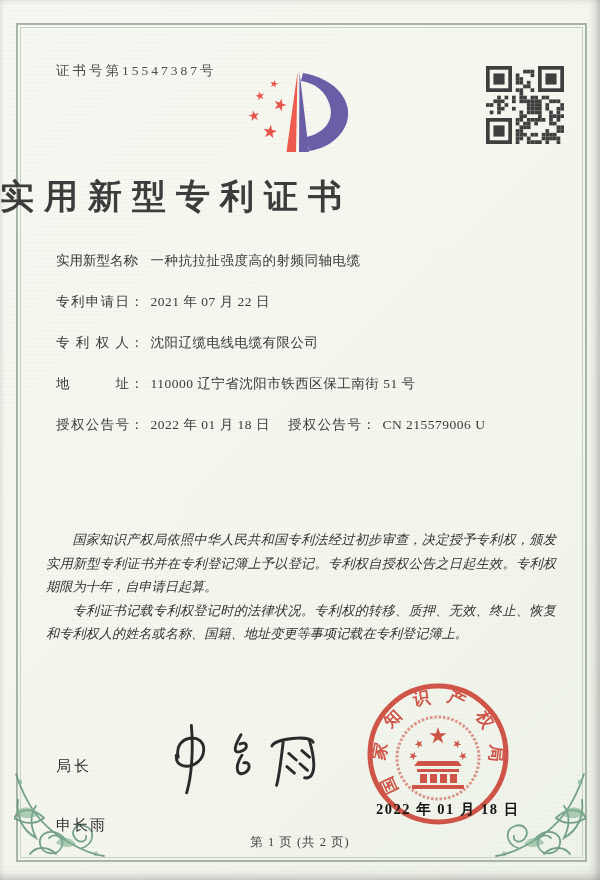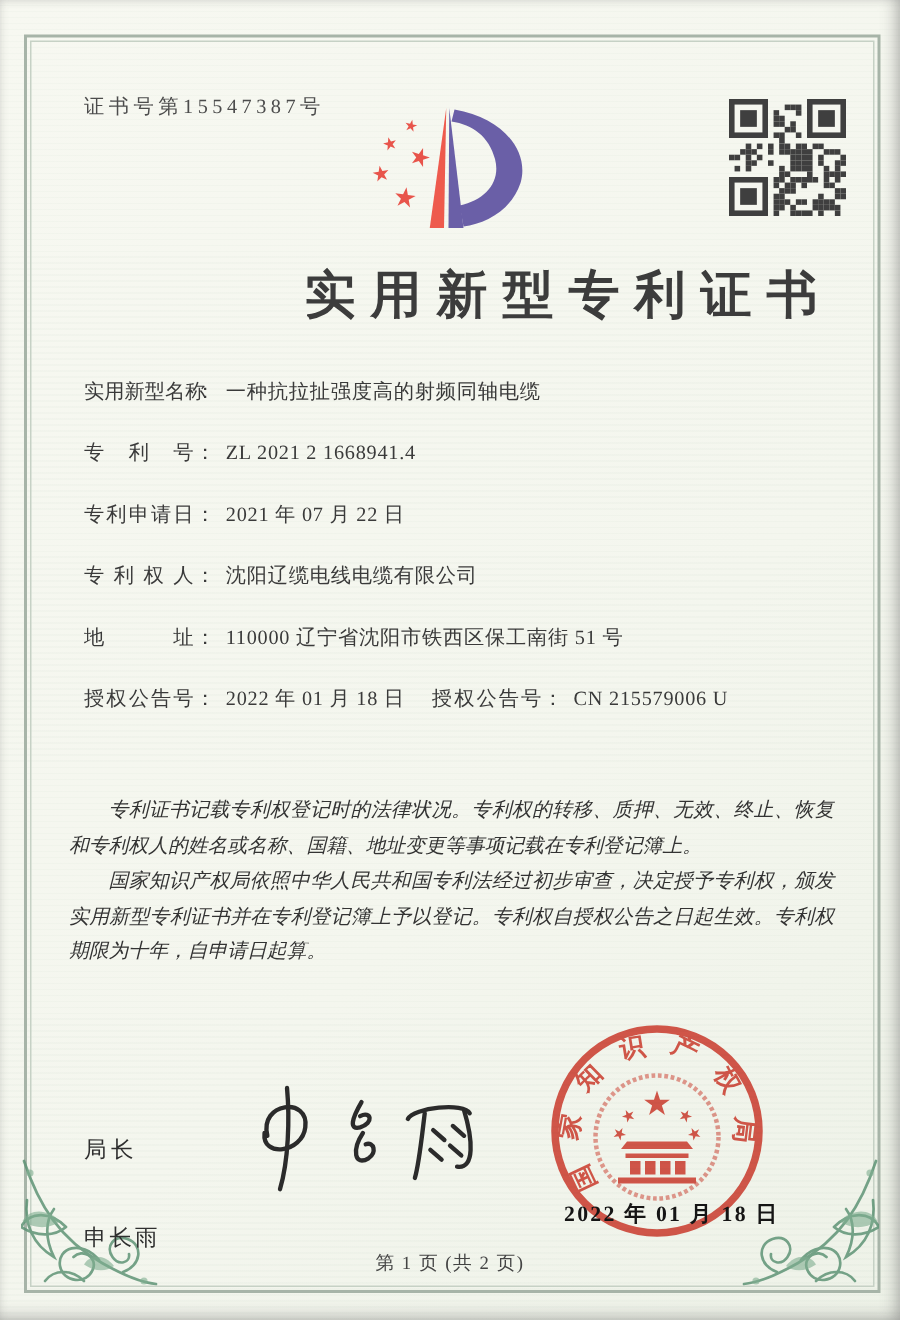--- a/index.html
+++ b/index.html
@@ -17,22 +17,22 @@
     box-shadow:inset -8px 0 10px -5px rgba(110,110,110,.45),
                inset 0 -8px 10px -5px rgba(110,110,110,.35),
                inset 3px 3px 6px -4px rgba(120,120,120,.25);
   }
   .frame-outer{position:absolute;left:16px;top:23px;width:567px;height:835px;border:2px solid #a7b4a8;}
   .frame-inner{position:absolute;left:2px;top:2px;right:2px;bottom:2px;border:1px solid #c6d1c5;}
   .cert-no{position:absolute;left:56px;top:62px;font-size:13.5px;letter-spacing:3px;color:#4c4c4c;}
   .logo{position:absolute;left:240px;top:60px;width:118px;height:104px;}
   .qr{position:absolute;left:486px;top:66px;width:78px;height:78px;}
   .title{
-    position:absolute;left:0;top:174px;width:534px;text-align:right;
-    font-size:34px;font-weight:bold;letter-spacing:10px;color:#3c3c3c;padding-left:21px;
+    position:absolute;left:0;top:174px;width:534px;text-align:left;
+    font-size:34px;font-weight:bold;letter-spacing:10px;color:#3c3c3c;
   }
   .fields{position:absolute;left:56px;top:252px;width:500px;font-size:13.5px;color:#3a3a3a;}
   .frow{height:21px;margin-bottom:20px;white-space:nowrap;}
   .flabel{display:inline-block;width:73px;text-align:justify;text-align-last:justify;vertical-align:top;}
   .fcolon{display:inline-block;margin:0 7px 0 1px;}
   .fvalue{letter-spacing:.5px;}
   .grant-pair2{margin-left:18px;}
   .paras{
     position:absolute;left:46px;top:528px;width:510px;
     font-size:13.2px;line-height:23.5px;text-align:justify;
@@ -246,39 +246,36 @@
       </g>
     </svg>
 
   <div class="title">实用新型专利证书</div>
 
   <div class="fields">
     <div class="frow">
       <span class="flabel">实用新型名称</span><span class="fcolon">：</span><span class="fvalue">一种抗拉扯强度高的射频同轴电缆</span>
     </div>
     <div class="frow">
-      <span class="flabel">专利号</span><span class="fcolon">：</span><span class="fvalue">ZL 2021 2 1668941.4</span>
-    </div>
-    <div class="frow">
       <span class="flabel">专利申请日</span><span class="fcolon">：</span><span class="fvalue">2021 年 07 月 22 日</span>
     </div>
     <div class="frow">
       <span class="flabel">专利权人</span><span class="fcolon">：</span><span class="fvalue">沈阳辽缆电线电缆有限公司</span>
     </div>
     <div class="frow">
       <span class="flabel">地址</span><span class="fcolon">：</span><span class="fvalue">110000 辽宁省沈阳市铁西区保工南街 51 号</span>
     </div>
     <div class="frow">
       <span class="flabel">授权公告号</span><span class="fcolon">：</span><span class="fvalue">2022 年 01 月 18 日</span><span class="grant-pair2"><span class="flabel">授权公告号</span><span class="fcolon">：</span><span class="fvalue">CN 215579006 U</span></span>
     </div>
   </div>
 
   <div class="paras">
+    <p>国家知识产权局依照中华人民共和国专利法经过初步审查，决定授予专利权，颁发实用新型专利证书并在专利登记簿上予以登记。专利权自授权公告之日起生效。专利权期限为十年，自申请日起算。</p>
     <p>专利证书记载专利权登记时的法律状况。专利权的转移、质押、无效、终止、恢复和专利权人的姓名或名称、国籍、地址变更等事项记载在专利登记簿上。</p>
-    <p>国家知识产权局依照中华人民共和国专利法经过初步审查，决定授予专利权，颁发实用新型专利证书并在专利登记簿上予以登记。专利权自授权公告之日起生效。专利权期限为十年，自申请日起算。</p>
   </div>
 
   <div class="signer">
     <div class="role">局长</div>
     <div class="name">申长雨</div>
   </div>
 
   <svg class="signature" viewBox="0 0 190 90">
     <g fill="none" stroke="#2b2b2b" stroke-width="3.1" stroke-linecap="round" stroke-linejoin="round">
       <path d="M28,42 C22,18 58,14 55,36 C53,54 24,58 26,40"></path>

